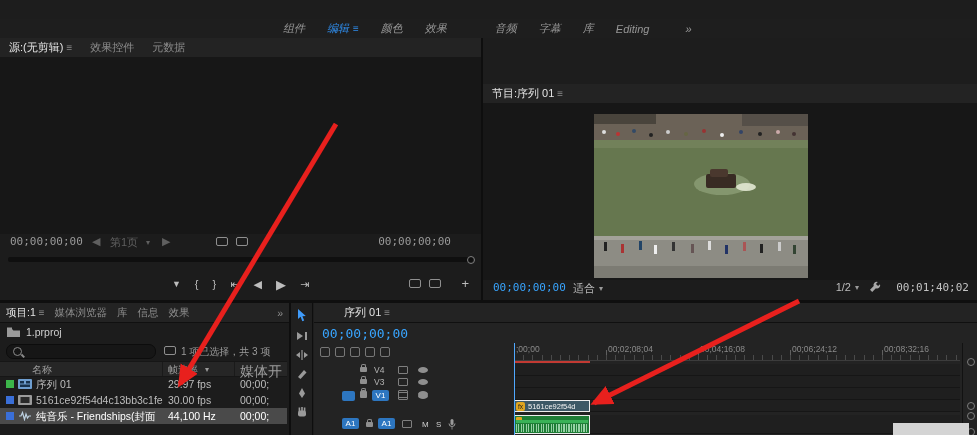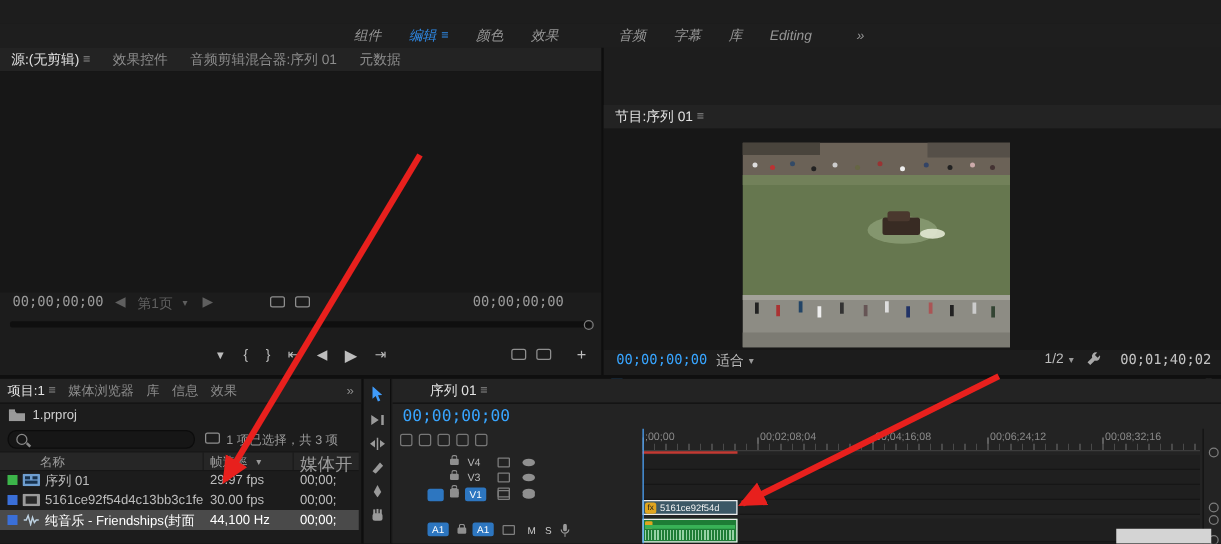--- a/index.html
+++ b/index.html
@@ -85,21 +85,20 @@
     <span class="ws-tab" style="margin-left:14px;color:#9a9a9a">»</span>
   </div>
 
   <div class="panel" style="left:0;top:38px;width:481px;height:262px;border-right:2px solid #0e0e0e;">
     <div class="ptabs">
       <span class="ptab active">
         <span>源:(无剪辑)</span>
         <span class="pmenu">≡</span>
       </span>
       <span class="ptab">效果控件</span>
-      <span class="ptab">音频剪辑混合器:序列 01</span>
       <span class="ptab">元数据</span>
     </div>
     <div class="monbody"></div>
 
     <span class="tc abs" style="left:10px;top:197px">00;00;00;00</span>
     <span class="abs dim" style="left:92px;top:197px">◀</span>
     <span class="abs dim" style="left:110px;top:197px">第1页</span>
     <span class="abs dim caret" style="left:146px;top:200px">▾</span>
     <span class="abs dim" style="left:162px;top:197px">▶</span>
     <span class="sq abs" style="left:216px;top:199px"></span>

